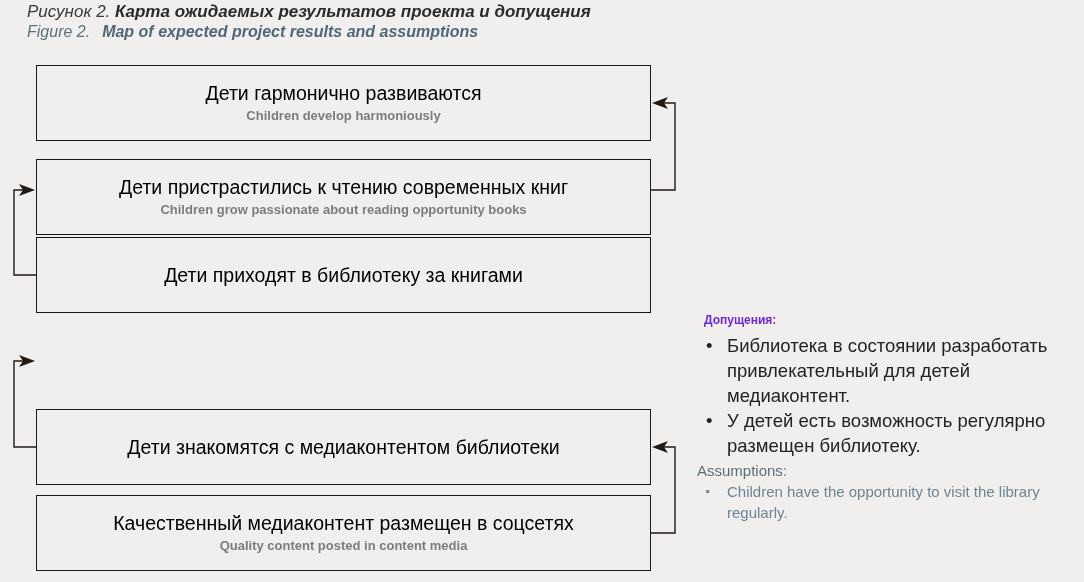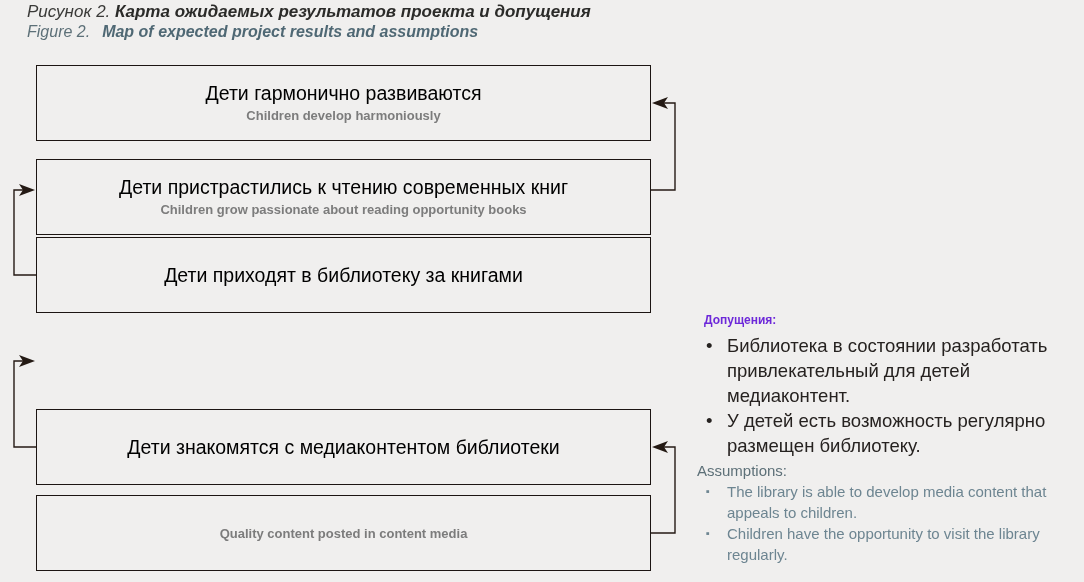--- a/index.html
+++ b/index.html
@@ -202,20 +202,21 @@
   <div class="result-box" style="top:237px;">
     <div class="box-ru">Дети приходят в библиотеку за книгами</div>
   </div>
 
 
   <div class="result-box" style="top:409px;align-items:center;">
     <div class="box-ru">Дети знакомятся с медиаконтентом библиотеки</div>
   </div>
 
   <div class="result-box" style="top:495px;">
+    <div class="box-ru">Качественный медиаконтент размещен в соцсетях</div>
     <div class="box-en">Quality content posted in content media</div>
   </div>
 </div>
 
 <div id="assumptions">
   <div class="assump-ru-head">Допущения:</div>
 
   <ul class="assump-list assump-ru">
     <li>
       <span class="bullet">•</span>
@@ -225,20 +226,19 @@
       <span class="bullet">•</span>
       <span>У детей есть возможность регулярно размещен библиотеку.</span>
     </li>
   </ul>
 
   <div class="assump-en-head">Assumptions:</div>
 
   <ul class="assump-list assump-en">
     <li>
       <span class="bullet">▪</span>
-      <span>The library is able to develop media content that appeals to children.</span>
     </li>
     <li>
       <span class="bullet">▪</span>
       <span>Children have the opportunity to visit the library regularly.</span>
     </li>
   </ul>
 </div>
 
 </body></html>

